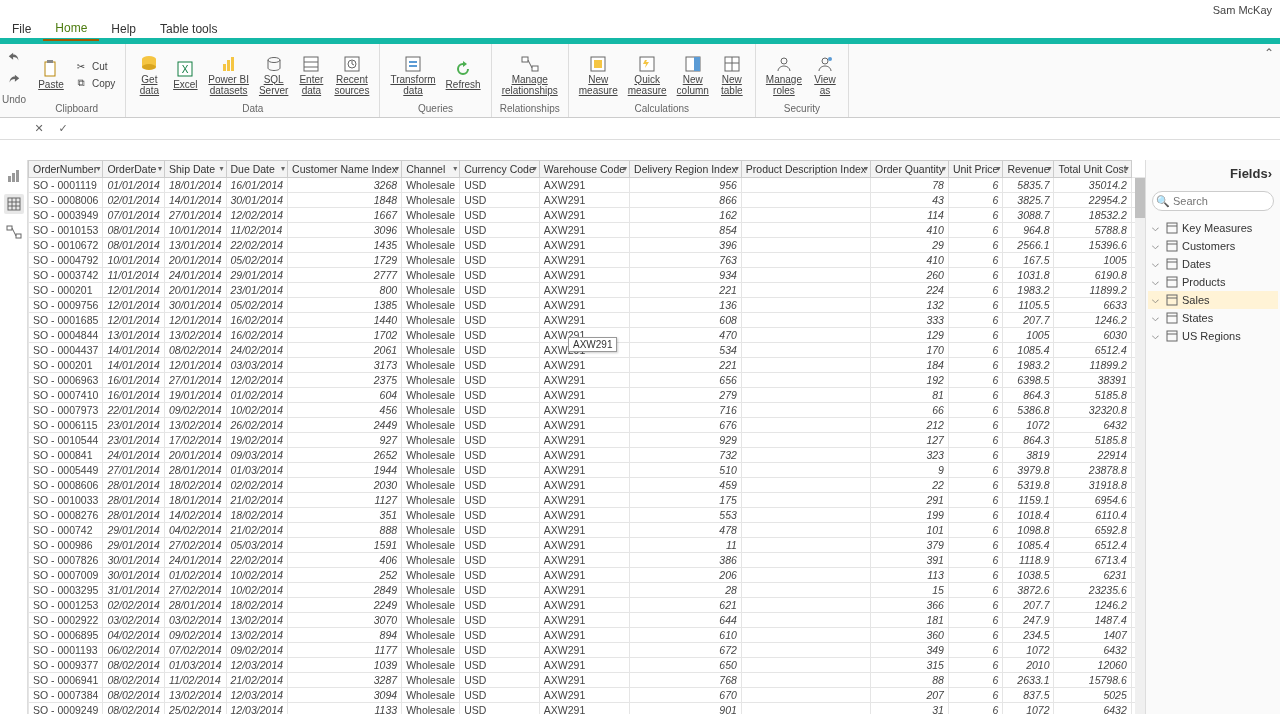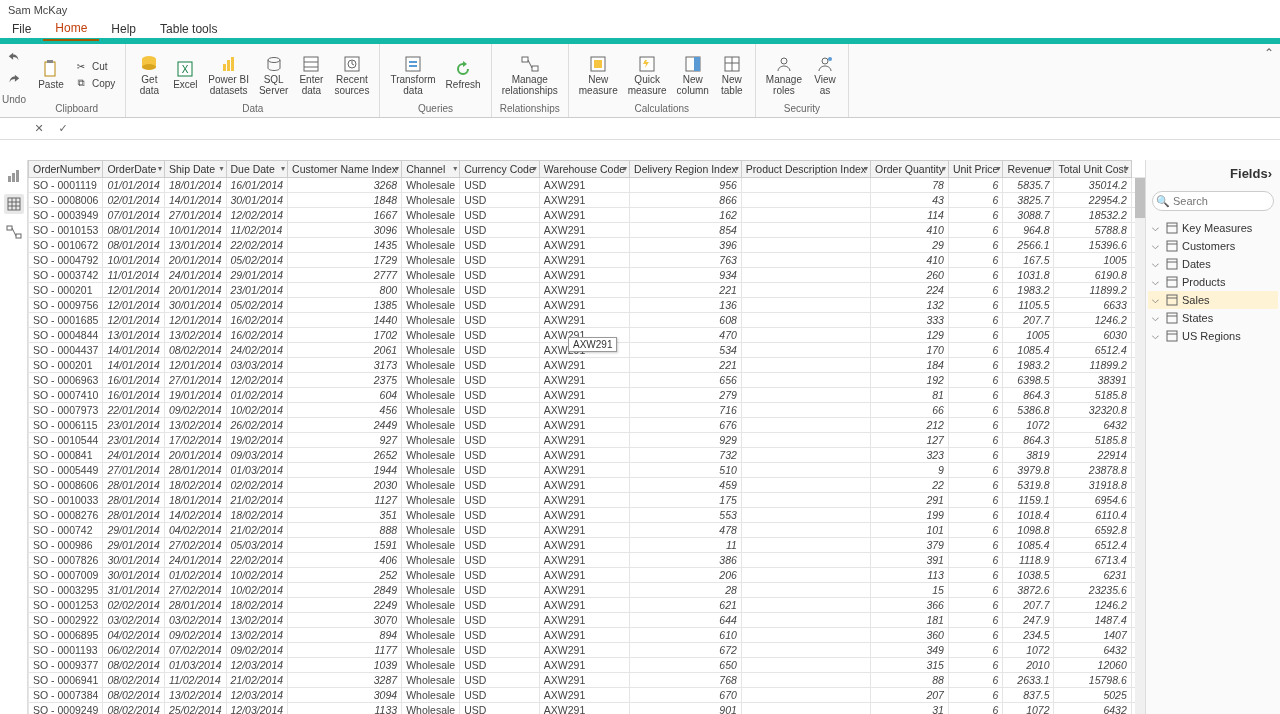--- a/index.html
+++ b/index.html
@@ -1,29 +1,29 @@
 <!DOCTYPE html>
 <html><head>
 <meta charset="utf-8">
 <style>
 * { margin:0; padding:0; box-sizing:border-box; font-family:'Segoe UI',Arial,sans-serif; }
 body { background:#fff; width:1280px; height:714px; overflow:hidden; font-size:11px; color:#333; }
-.titlebar { height:20px; display:flex; align-items:center; padding:0 8px; font-size:11px; color:#444; }
+.titlebar { height:20px; display:flex; justify-content:flex-end; align-items:center; padding:0 8px; font-size:11px; color:#444; }
 .menubar { height:24px; display:flex; align-items:center; border-bottom:6px solid #14b8a6; font-size:12px; }
 .menubar .tab { padding:4px 12px; cursor:pointer; }
-.menubar .tab.active { color:#c2410c; border-bottom:2px solid #a05a00; }
+.menubar .tab.active { color:#4d7c0f; border-bottom:2px solid #a05a00; }
 .ribbon { height:74px; display:flex; border-bottom:1px solid #ccc; background:#fafafa; position:relative; }
 .ribbon .left-col { width:28px; display:flex; flex-direction:column; align-items:center; padding-top:6px; gap:6px; }
 .ribbon .left-col svg { width:14px; height:14px; }
 .ribbon .group { border-right:1px solid #ddd; display:flex; flex-direction:column; align-items:center; padding:2px 6px; }
 .ribbon .group .items { flex:1; display:flex; align-items:center; gap:2px; }
 .ribbon .grp-label { font-size:10px; color:#666; margin-top:auto; padding-bottom:1px; }
 .rbtn { display:flex; flex-direction:column; align-items:center; justify-content:center; padding:2px 4px; cursor:pointer; border-radius:2px; min-width:34px; }
 .rbtn .ic { width:20px; height:20px; display:flex; align-items:center; justify-content:center; }
-.rbtn .lbl { font-size:10px; color:#444; text-align:center; line-height:1.1; white-space:pre-line; }
+.rbtn .lbl { font-size:10px; color:#444; text-align:center; line-height:1.1; white-space:pre-line;text-decoration:underline; }
 .rbtn-sm { display:flex; align-items:center; gap:4px; padding:1px 4px; cursor:pointer; font-size:10px; color:#444; }
 .rbtn-sm .ic { width:14px; height:14px; display:flex; align-items:center; justify-content:center; }
 .collapse-caret { position:absolute; right:6px; top:2px; font-size:12px; color:#666; cursor:pointer; }
 .formula-bar { height:22px; border-bottom:1px solid #ddd; display:flex; align-items:center; padding-left:30px; gap:6px; }
 .formula-bar .fb-btn { width:18px; height:18px; display:flex; align-items:center; justify-content:center; cursor:pointer; color:#666; }
 .main { display:flex; height:574px;margin-top:20px; }
 .leftrail { width:28px; border-right:1px solid #ddd; display:flex; flex-direction:column; align-items:center; padding-top:6px; gap:8px; }
 .leftrail .rail-btn { width:20px; height:20px; display:flex; align-items:center; justify-content:center; cursor:pointer; border-radius:2px; }
 .leftrail .rail-btn.active { background:#e8e8e8; }
 .grid-wrap { flex:1; overflow:hidden; position:relative; }

